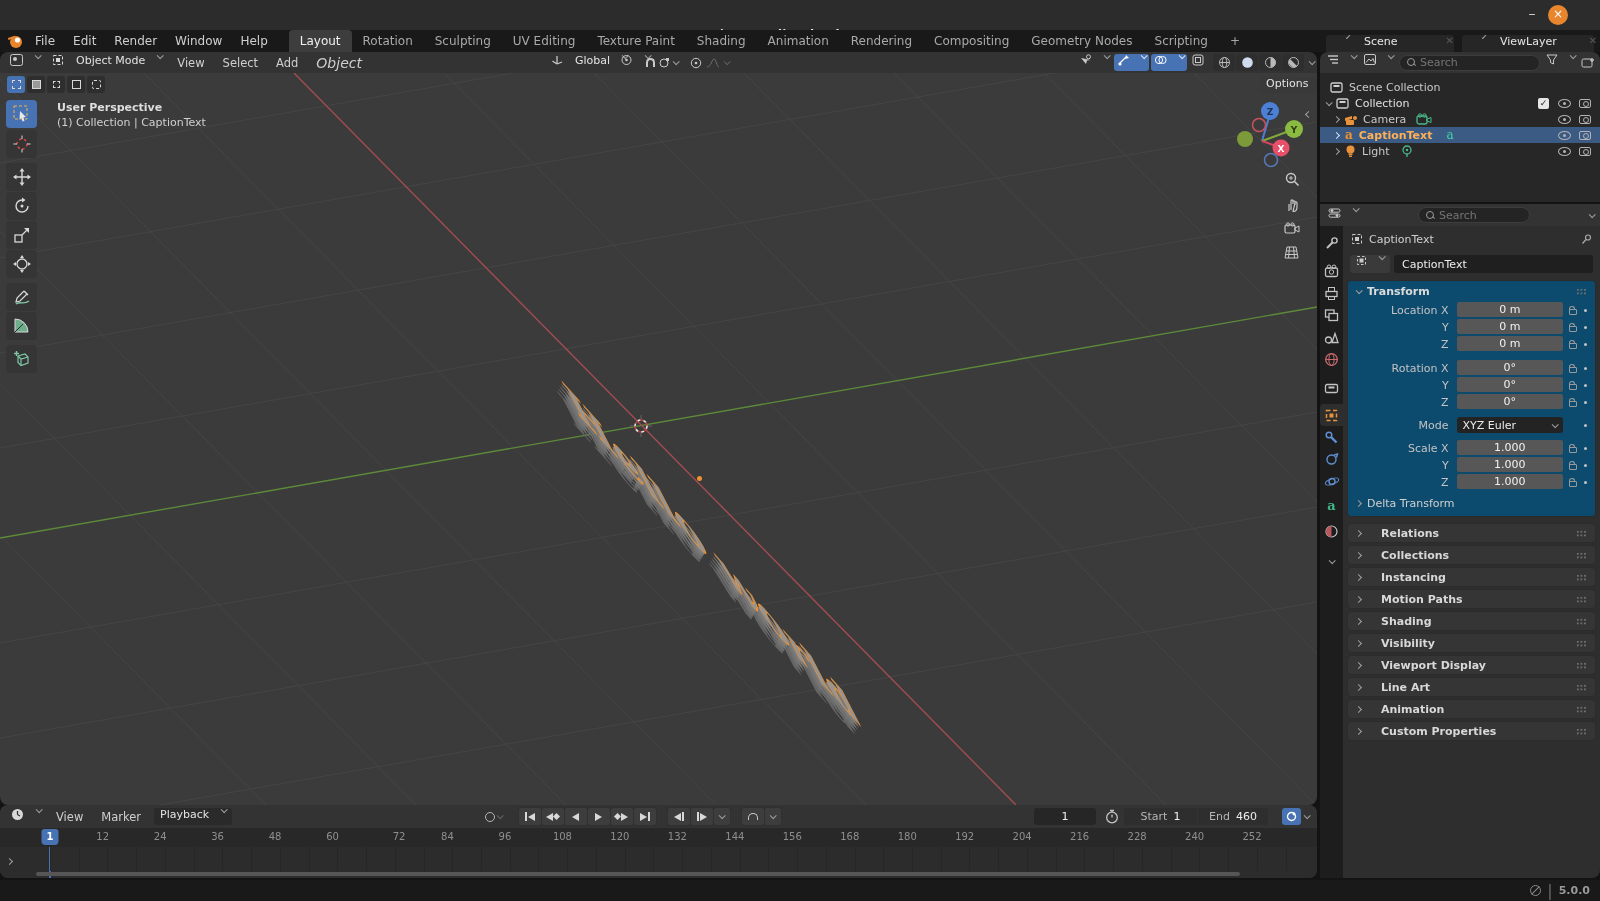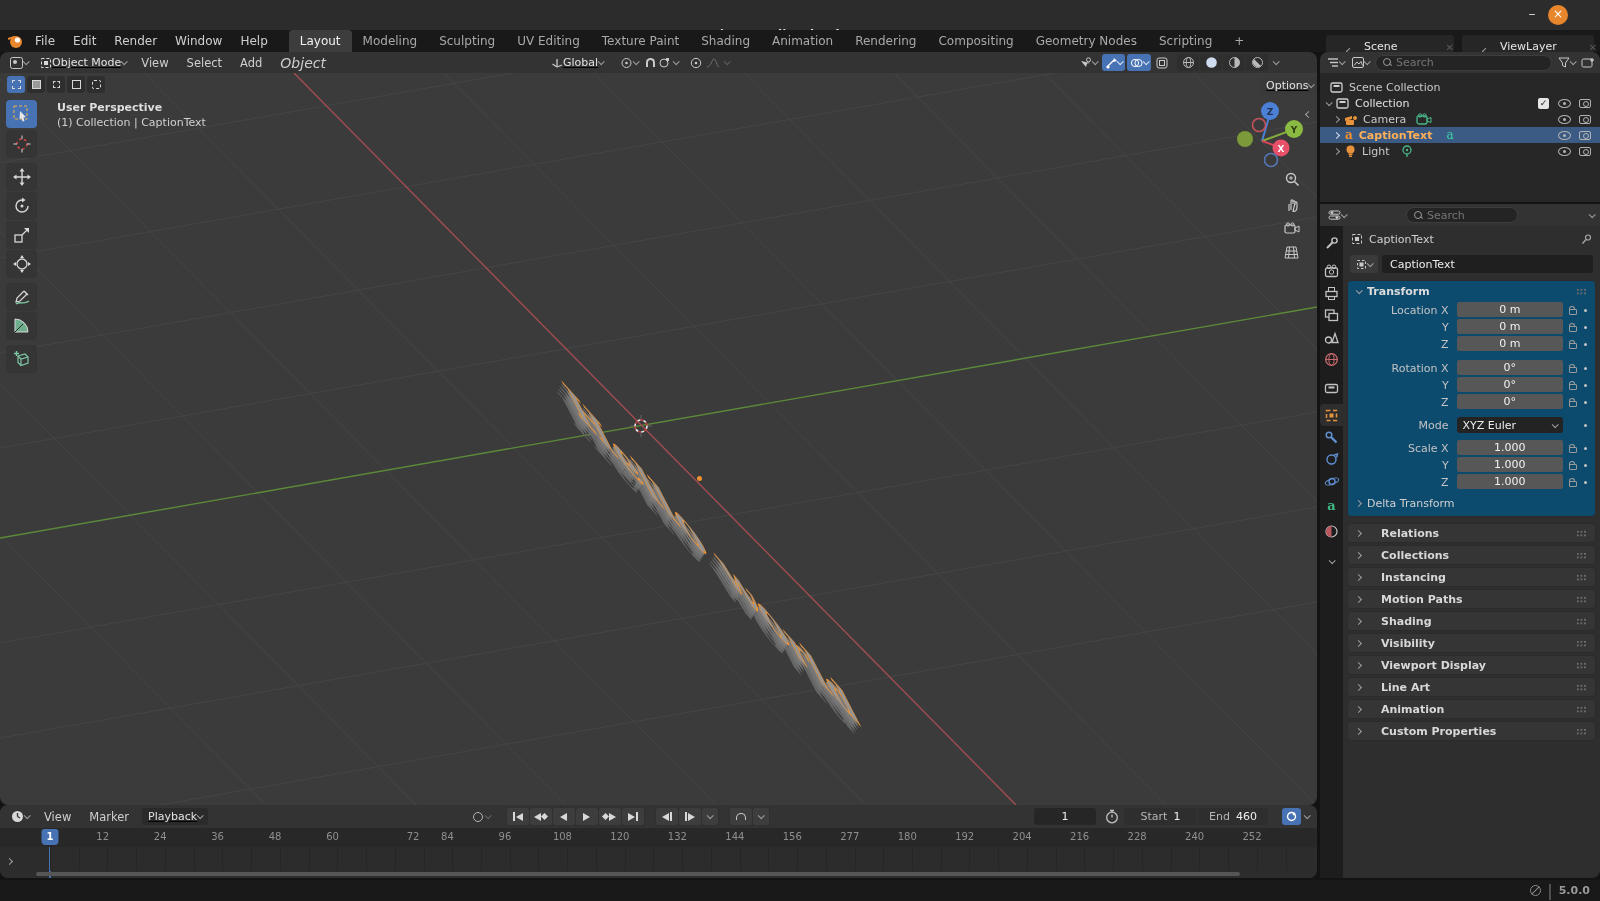--- a/index.html
+++ b/index.html
@@ -17,25 +17,25 @@
   
   #titlebar{left:0;top:0;width:1600px;height:30px;background:#2c2c2c;}
   #titlebar .title{width:100%;text-align:center;font-size:12px;color:#e8e8e8;font-weight:bold;line-height:30px;margin-top:20px;}
   .winmin{left:1522px;top:8px;width:20px;height:14px;color:#cfcfcf;font-size:14px;text-align:center;line-height:10px;}
   .winclose{left:1548px;top:5px;width:20px;height:20px;border-radius:50%;background:#e8862d;color:#fff;font-size:12px;text-align:center;line-height:19px;}
   
   #topbar{left:0;top:30px;width:1600px;height:22px;background:#191919;}
   .mi{padding:0 9px;font-size:12px;color:#cfcfcf;line-height:22px;}
   .tab{padding:0 11px;font-size:12px;color:#a9a9a9;line-height:22px;border-radius:4px 4px 0 0;}
   .tab.act{background:#3d3d3d;color:#f0f0f0;}
-  .idbox{height:18px;background:#262626;border-radius:3px;display:flex;align-items:flex-end;padding:0 5px;gap:16px;margin-top:6px;}
+  .idbox{height:18px;background:#262626;border-radius:3px;display:flex;align-items:flex-start;padding:0 5px;gap:16px;margin-top:6px;}
   .idbox .name{font-size:11px;color:#e6e6e6;}
   
   .ehdr{background:#333333;}
-  .hbtn{display:flex;align-items:center;gap:0;padding:0 6px;height:17px;border-radius:3px;text-decoration:underline;}
+  .hbtn{display:flex;gap:12px;padding:0 6px;height:17px;border-radius:3px;}
   .hbtn.on{background:#4772b3;}
   .seltext{font-size:11px;color:#e2e2e2;}
   
   #viewport{left:0;top:73px;width:1317px;height:732px;background:#3b3b3b;border-radius:0 0 8px 8px;overflow:hidden;}
   .toolbtn{left:6px;width:31px;height:28px;background:#353535;border-radius:4px;display:flex;align-items:center;justify-content:center;}
   .toolbtn.on{background:#4772b3;}
   .smbtn{width:18px;height:17px;background:#2e2e2e;border-radius:3px;display:flex;align-items:center;justify-content:center;}
   .smbtn.on{background:#4772b3;}
   .dashsq{width:9px;height:9px;border:1px dashed #d8d8d8;}
   .ovl1{font-size:11px;color:#dedede;font-weight:bold;}
@@ -117,21 +117,21 @@
       </svg>
   </span>
   <div style="width:26px;"></div>
   <span class="mi">File</span>
   <span class="mi">Edit</span>
   <span class="mi">Render</span>
   <span class="mi">Window</span>
   <span class="mi">Help</span>
   <div style="width:12px;"></div>
   <span class="tab act">Layout</span>
-  <span class="tab">Modeling</span>
+  <span class="tab">Rotation</span>
   <span class="tab">Sculpting</span>
   <span class="tab">UV Editing</span>
   <span class="tab">Texture Paint</span>
   <span class="tab">Shading</span>
   <span class="tab">Animation</span>
   <span class="tab">Rendering</span>
   <span class="tab">Compositing</span>
   <span class="tab">Geometry Nodes</span>
   <span class="tab">Scripting</span>
   <span class="tab">+</span>
@@ -935,29 +935,29 @@
       <span class="chd"></span>
     </div>
   </div>
   <div id="ruler">
     <div class="playhead" style="left: 50px;">1</div>
   <span class="tick" style="left: 102.679px;">12</span>
       <span class="tick" style="left: 160.147px;">24</span>
       <span class="tick" style="left: 217.615px;">36</span>
       <span class="tick" style="left: 275.083px;">48</span>
       <span class="tick" style="left: 332.551px;">60</span>
-      <span class="tick" style="left: 413px;">72</span>
+      <span class="tick" style="left: 399px;">72</span>
       <span class="tick" style="left: 447.487px;">84</span>
       <span class="tick" style="left: 504.955px;">96</span>
       <span class="tick" style="left: 562.423px;">108</span>
       <span class="tick" style="left: 619.891px;">120</span>
       <span class="tick" style="left: 677.359px;">132</span>
       <span class="tick" style="left: 734.827px;">144</span>
       <span class="tick" style="left: 792.295px;">156</span>
-      <span class="tick" style="left: 849.763px;">277</span>
+      <span class="tick" style="left: 849.763px;">168</span>
       <span class="tick" style="left: 907.231px;">180</span>
       <span class="tick" style="left: 964.699px;">192</span>
       <span class="tick" style="left: 1022.17px;">204</span>
       <span class="tick" style="left: 1079.63px;">216</span>
       <span class="tick" style="left: 1137.1px;">228</span>
       <span class="tick" style="left: 1194.57px;">240</span>
       <span class="tick" style="left: 1252.04px;">252</span>
     </div>
   <div id="track">
     <span class="chr ab" style="left:7px;top:12px;"></span>

